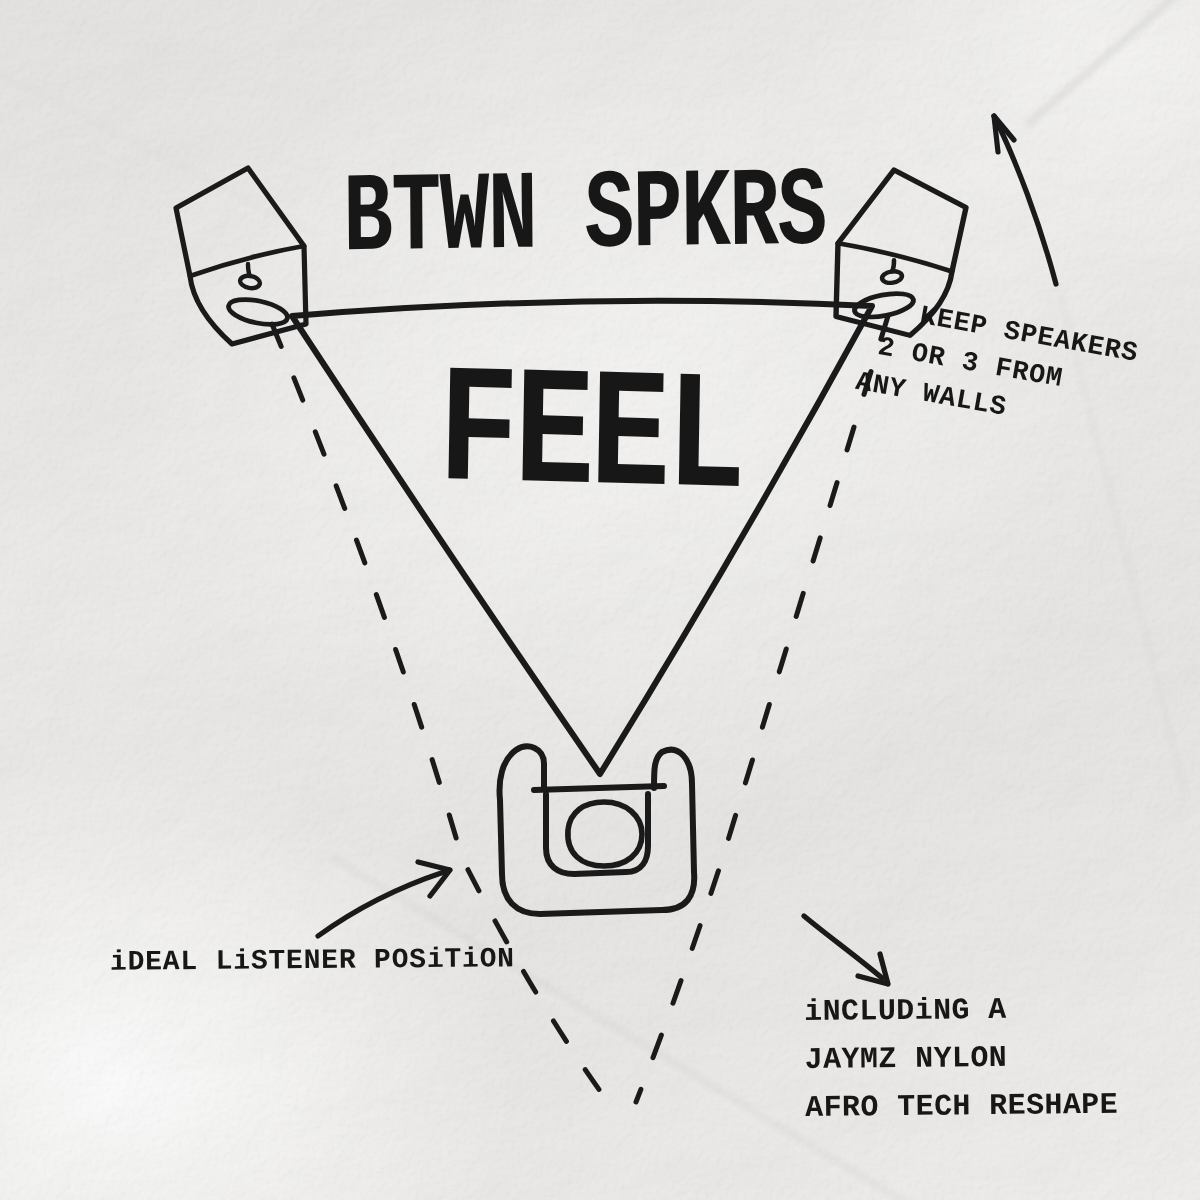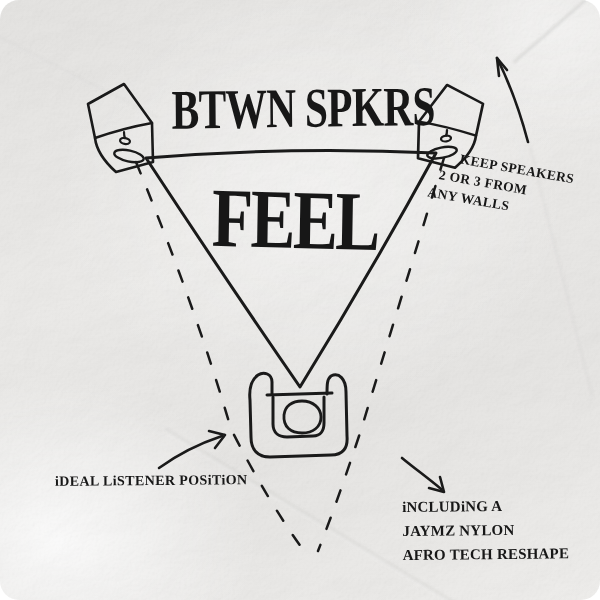--- a/index.html
+++ b/index.html
@@ -1,26 +1,25 @@
 <!DOCTYPE html>
 <html><head>
 <meta charset="utf-8">
 <style>
   html,body{margin:0;padding:0;}
   .canvas{
     position:relative;
     width:600px;height:600px;
     overflow:hidden;
-    font-family:Liberation Serif, serif;
+    font-family:Liberation Mono, monospace;
     background:
       radial-gradient(55% 45% at 10% 90%, rgba(255,255,255,.9), rgba(255,255,255,0) 60%),
       radial-gradient(60% 50% at 52% 32%, rgba(255,255,255,.45), rgba(255,255,255,0) 72%),
       radial-gradient(40% 30% at 92% 4%, rgba(255,255,255,.5), rgba(255,255,255,0) 70%),
       linear-gradient(160deg,#e6e5e3,#edecea 38%,#e8e7e5 68%,#f0efed);
-    border-radius: 19px;
   }
   .texture{position:absolute;left:0;top:0;width:600px;height:600px;pointer-events:none;}
   .tex-crumple{mix-blend-mode:multiply;opacity:.30;}
   .tex-grain{mix-blend-mode:multiply;opacity:.06;}
   .crease{position:absolute;pointer-events:none;filter:blur(1.8px);border-radius:2px;}
   .crease.c1{width:110px;height:3px;left:500px;top:26px;transform:rotate(-41deg);
     background:linear-gradient(to bottom,rgba(125,123,120,.45),rgba(255,255,255,.85));}
   .crease.c2{width:260px;height:3px;left:430px;top:270px;transform:rotate(76deg);opacity:.5;
     background:linear-gradient(to bottom,rgba(125,123,120,.35),rgba(255,255,255,.7));}
   .crease.c3{width:340px;height:4px;left:140px;top:515px;transform:rotate(31deg);opacity:.55;

